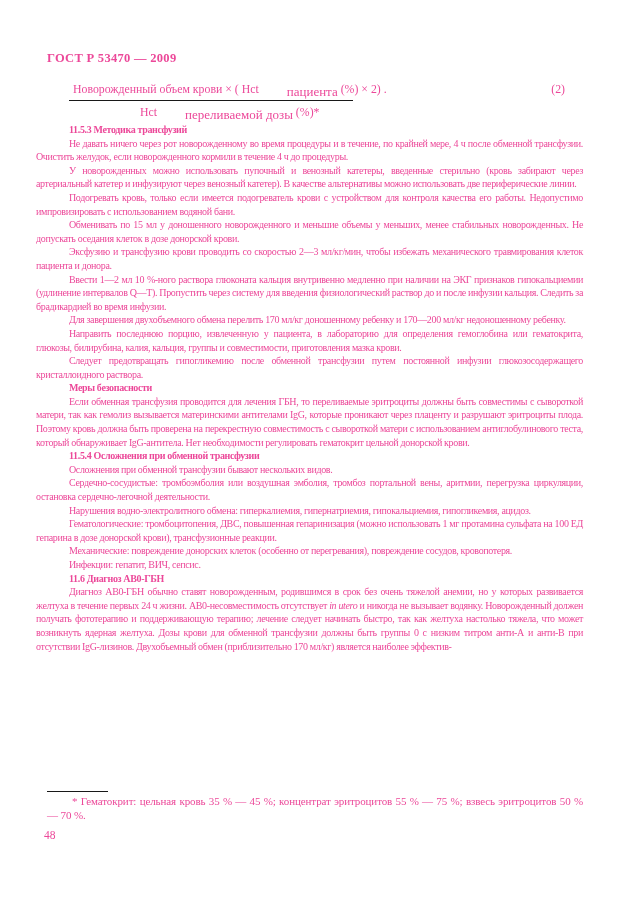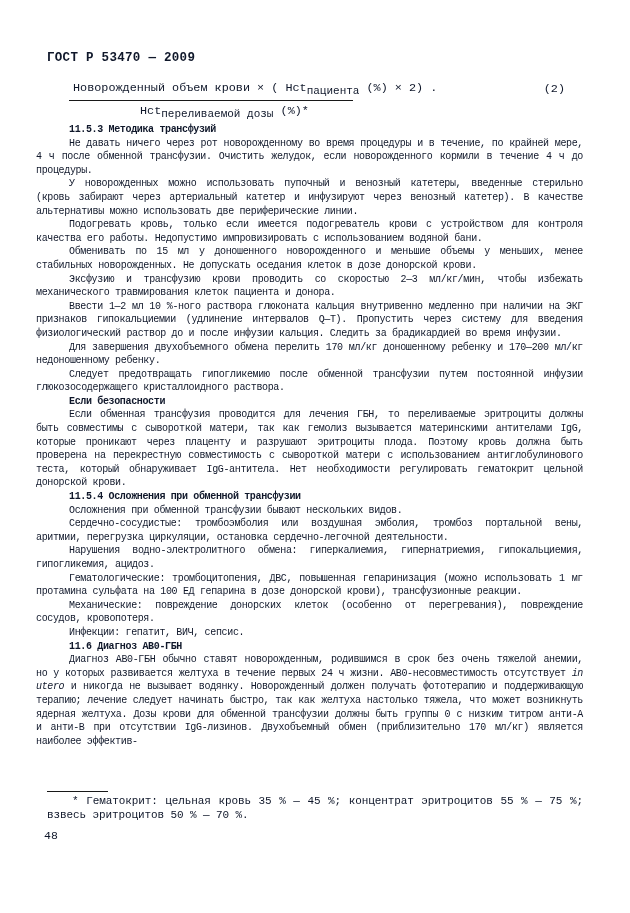--- a/index.html
+++ b/index.html
@@ -1,29 +1,29 @@
 <!DOCTYPE html>
 <html lang="ru"><head>
 <meta charset="utf-8">
 <style>
   html, body { margin:0; padding:0; background:#ffffff; }
   .page {
     position:relative; width:630px; height:913px; background:#ffffff;
-    font-family:Liberation Mono, monospace; color:#0f172a; overflow:hidden;
+    font-family:Liberation Serif, serif; color:#ec4899; overflow:hidden;
   }
   .doc-header {
     position:absolute; top:51px; left:47px;
     font-weight:bold; font-size:12.5px; letter-spacing:0.3px; white-space:nowrap;
   }
   
   .formula { position:absolute; top:81px; left:36px; width:547px; height:44px; font-size:11.8px; }
   .formula .num  { position:absolute; left:37px; top:0;  white-space:nowrap; }
   .formula .bar  { position:absolute; left:33px; top:19px; width:284px; height:1px; background:#181818; }
   .formula .den  { position:absolute; left:104px; top:23px; white-space:nowrap; }
-  .formula sub   { font-size:11px; letter-spacing:0; position:relative; bottom:-2.5px; vertical-align:baseline; }
+  .formula sub   { font-size:13px; letter-spacing:0; position:relative; bottom:-2.5px; vertical-align:baseline;margin-left:28px; }
   .formula .eqnum{ position:absolute; right:18px; top:1px; }
   
   .docbody {
     position:absolute; top:123px; left:36px; width:547px;
     font-size:10px; line-height:13.6px; letter-spacing:-0.35px;
     text-align:justify;
   }
   .docbody p { margin:0; text-indent:33px; }
   .docbody p.heading { font-weight:bold; text-align:left; }
   .italic { font-style:italic; }
@@ -52,22 +52,23 @@
 
   <div class="docbody">
       <p class="heading">11.5.3 Методика трансфузий</p>
       <p class="para">Не давать ничего через рот новорожденному во время процедуры и в течение, по крайней мере, 4 ч после обменной трансфузии. Очистить желудок, если новорожденного кормили в течение 4 ч до процедуры.</p>
       <p class="para">У новорожденных можно использовать пупочный и венозный катетеры, введенные стерильно (кровь забирают через артериальный катетер и инфузируют через венозный катетер). В качестве альтернативы можно использовать две периферические линии.</p>
       <p class="para">Подогревать кровь, только если имеется подогреватель крови с устройством для контроля качества его работы. Недопустимо импровизировать с использованием водяной бани.</p>
       <p class="para">Обменивать по 15 мл у доношенного новорожденного и меньшие объемы у меньших, менее стабильных новорожденных. Не допускать оседания клеток в дозе донорской крови.</p>
       <p class="para">Эксфузию и трансфузию крови проводить со скоростью 2—3 мл/кг/мин, чтобы избежать механического травмирования клеток пациента и донора.</p>
       <p class="para">Ввести 1—2 мл 10 %-ного раствора глюконата кальция внутривенно медленно при наличии на ЭКГ признаков гипокальциемии (удлинение интервалов Q—Т). Пропустить через систему для введения физиологический раствор до и после инфузии кальция. Следить за брадикардией во время инфузии.</p>
       <p class="para">Для завершения двухобъемного обмена перелить 170 мл/кг доношенному ребенку и 170—200 мл/кг недоношенному ребенку.</p>
+      <p class="para">Направить последнюю порцию, извлеченную у пациента, в лабораторию для определения гемоглобина или гематокрита, глюкозы, билирубина, калия, кальция, группы и совместимости, приготовления мазка крови.</p>
       <p class="para">Следует предотвращать гипогликемию после обменной трансфузии путем постоянной инфузии глюкозосодержащего кристаллоидного раствора.</p>
-      <p class="heading">Если безопасности</p>
+      <p class="heading">Меры безопасности</p>
       <p class="para">Если обменная трансфузия проводится для лечения ГБН, то переливаемые эритроциты должны быть совместимы с сывороткой матери, так как гемолиз вызывается материнскими антителами IgG, которые проникают через плаценту и разрушают эритроциты плода. Поэтому кровь должна быть проверена на перекрестную совместимость с сывороткой матери с использованием антиглобулинового теста, который обнаруживает IgG-антитела. Нет необходимости регулировать гематокрит цельной донорской крови.</p>
       <p class="heading">11.5.4 Осложнения при обменной трансфузии</p>
       <p class="para">Осложнения при обменной трансфузии бывают нескольких видов.</p>
       <p class="para">Сердечно-сосудистые: тромбоэмболия или воздушная эмболия, тромбоз портальной вены, аритмии, перегрузка циркуляции, остановка сердечно-легочной деятельности.</p>
       <p class="para">Нарушения водно-электролитного обмена: гиперкалиемия, гипернатриемия, гипокальциемия, гипогликемия, ацидоз.</p>
       <p class="para">Гематологические: тромбоцитопения, ДВС, повышенная гепаринизация (можно использовать 1 мг протамина сульфата на 100 ЕД гепарина в дозе донорской крови), трансфузионные реакции.</p>
       <p class="para">Механические: повреждение донорских клеток (особенно от перегревания), повреждение сосудов, кровопотеря.</p>
       <p class="para">Инфекции: гепатит, ВИЧ, сепсис.</p>
       <p class="heading">11.6 Диагноз АВ0-ГБН</p>
       <p class="para"><span>Диагноз АВ0-ГБН обычно ставят новорожденным, родившимся в срок без очень тяжелой анемии, но у которых развивается желтуха в течение первых 24 ч жизни. АВ0-несовместимость отсутствует </span><span class="italic">in utero</span><span> и никогда не вызывает водянку. Новорожденный должен получать фототерапию и поддерживающую терапию; лечение следует начинать быстро, так как желтуха настолько тяжела, что может возникнуть ядерная желтуха. Дозы крови для обменной трансфузии должны быть группы 0 с низким титром анти-А и анти-В при отсутствии IgG-лизинов. Двухобъемный обмен (приблизительно 170 мл/кг) является наиболее эффектив-</span></p>

